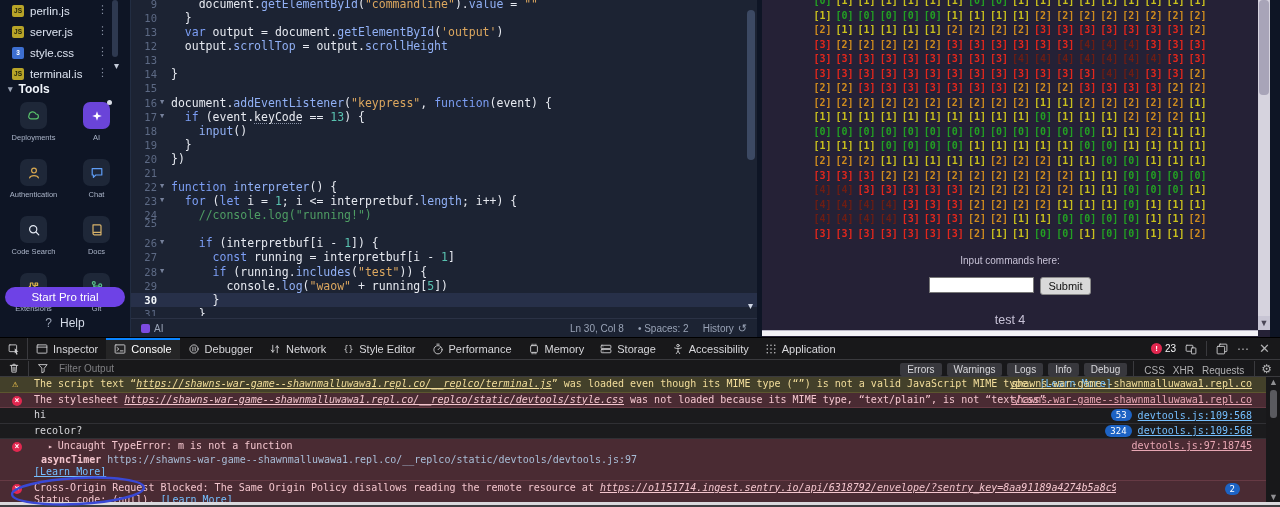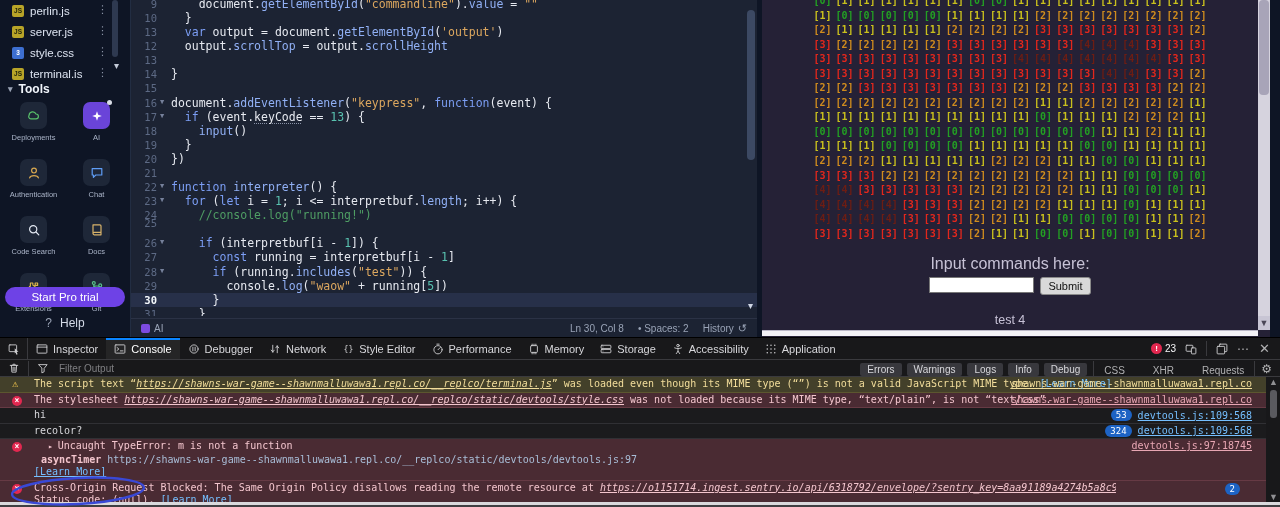--- a/index.html
+++ b/index.html
@@ -58,21 +58,21 @@
   .ai-ico{width:9px;height:9px;border-radius:2px;background:#7c4be0;display:inline-block;}
   .ed-status .right{margin-left:auto;display:flex;gap:14px;align-items:center;}
   .hist-ico{font-size:11px;color:#99a3b6;}
 
   
   .game{position:absolute;left:762px;top:0;width:508px;height:337px;background:#252136;overflow:hidden;}
   .grid{position:absolute;left:0;top:-6px;width:496px;text-align:center;
         font-family:"DejaVu Sans Mono",monospace;font-size:10px;font-weight:bold;}
   .grow{height:14.55px;line-height:14.55px;white-space:nowrap;}
   .grow span{margin:0 2px;}
-  .g-label{position:absolute;left:0;top:255px;width:496px;text-align:center;color:#c7c2d6;font-size:16px;}
+  .g-label{position:absolute;left:0;top:255px;width:496px;text-align:center;color:#c7c2d6;font-size:10px;}
   .g-inputrow{position:absolute;left:0;top:277px;width:496px;display:flex;justify-content:center;gap:6px;}
   .g-inputrow input{width:105px;height:16px;border:1px solid #777;background:#fff;font-size:10px;padding:0 3px;}
   .g-inputrow button{height:18px;background:#d9d9d9;border:1px solid #8a8a8a;border-radius:3px;
                      font-size:11px;color:#111;font-family:"Liberation Sans",sans-serif;padding:0 7px;cursor:pointer;}
   .g-footer{position:absolute;left:0;top:313px;width:496px;text-align:center;color:#c7c2d6;font-size:12.5px;}
   .g-vscroll{position:absolute;right:0;top:0;width:12px;height:330px;background:#d6d3de;}
   .g-vscroll .thumb{position:absolute;left:1px;top:0;width:10px;height:95px;background:#a8a4b8;border-radius:4px;}
   .g-vscroll .arr{position:absolute;left:0;bottom:0;width:12px;height:14px;background:#c8c5d4;color:#4a4656;
                   font-size:9px;text-align:center;line-height:14px;}
   .g-hscroll{position:absolute;left:0;bottom:1px;width:496px;height:6px;background:#f2f1f5;border-top:1px solid #b9b6c6;}
@@ -468,21 +468,21 @@
       <input placeholder="Filter Output" style="">
       <span class="f-right">
         <span id="fbtns" style="display: flex; gap: 5px;">
             <span class="f-btn">Errors</span>
             <span class="f-btn">Warnings</span>
             <span class="f-btn">Logs</span>
             <span class="f-btn">Info</span>
             <span class="f-btn">Debug</span>
           </span>
         <span class="dt-sep"></span>
-        <span id="flinks" style="display: flex; gap: 20px;">
+        <span id="flinks" style="display: flex; gap: 0;">
             <span class="f-link">CSS</span>
             <span class="f-link">XHR</span>
             <span class="f-link">Requests</span>
           </span>
         <span class="dt-sep"></span>
         <span class="gear">⚙</span>
       </span>
     </div>
 
     <div class="dt-msgs" id="msgs">

